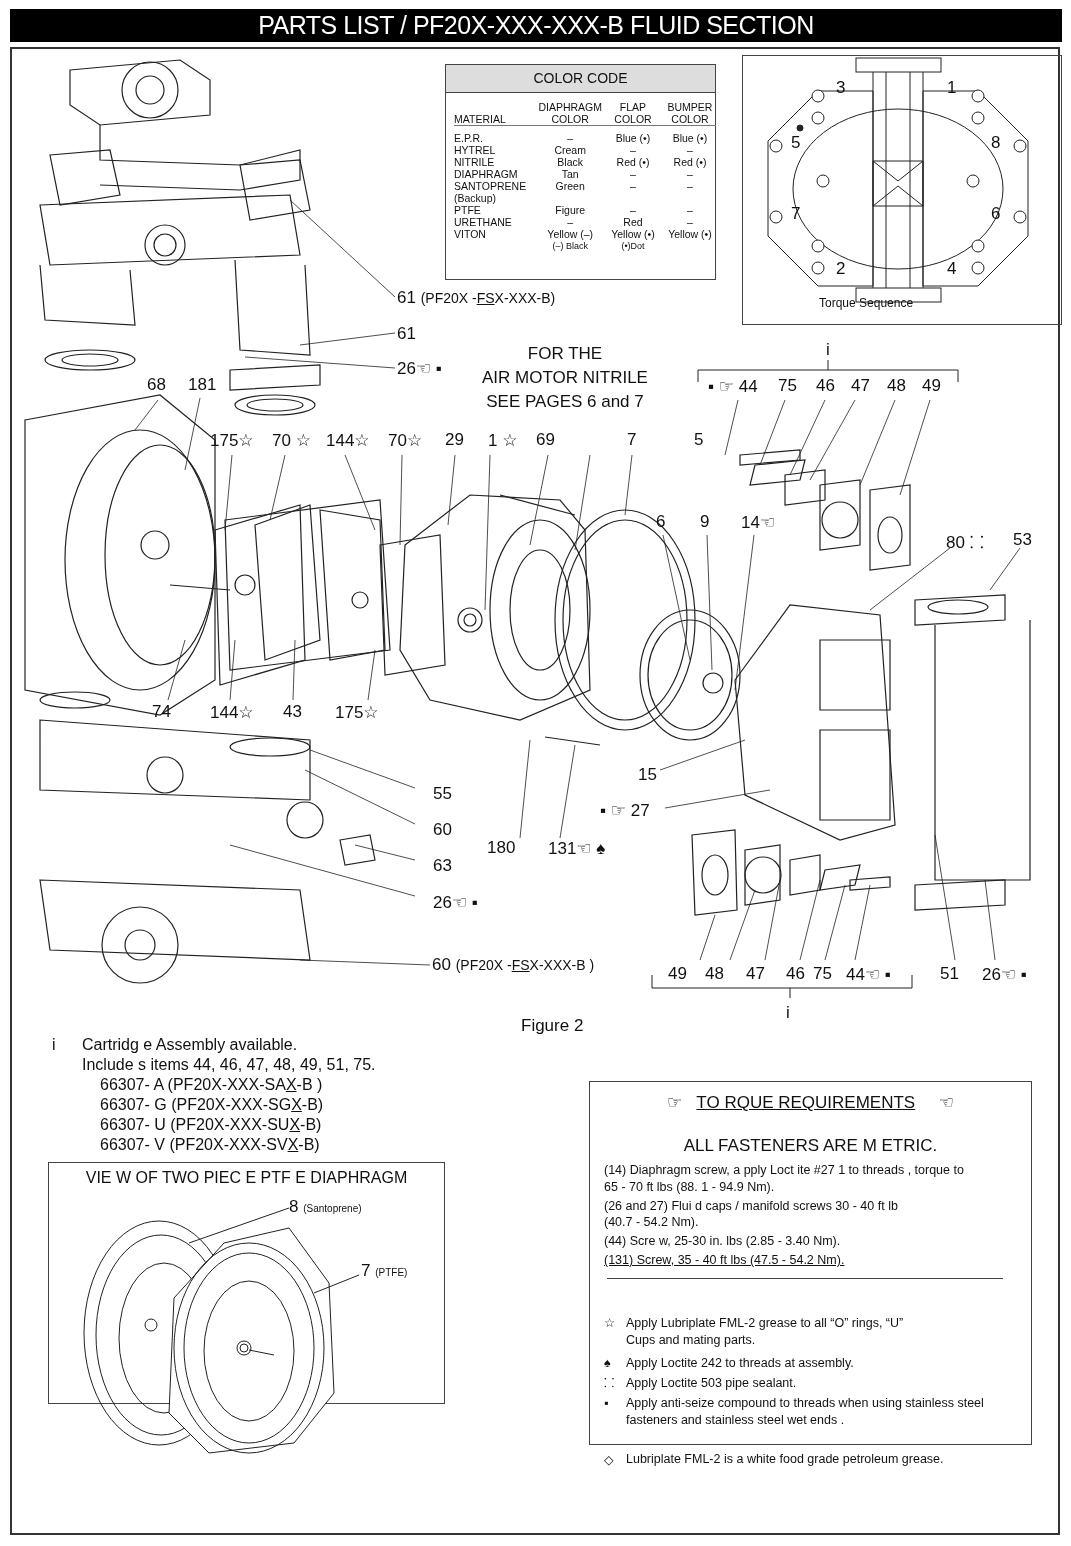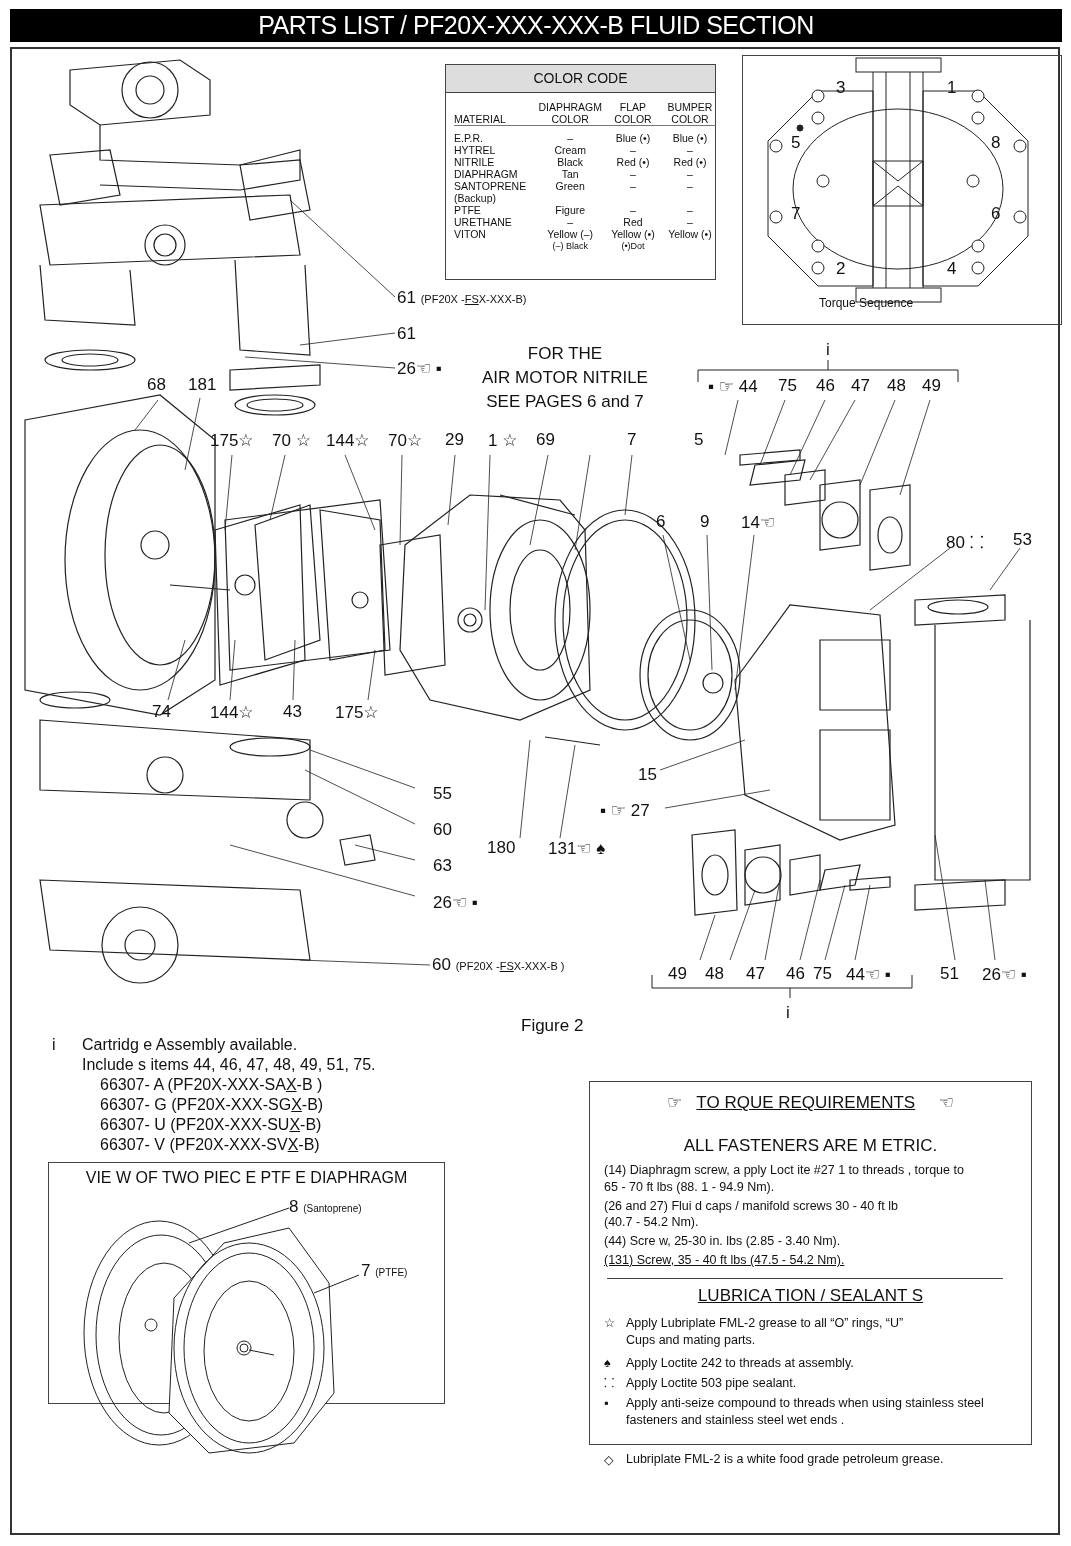--- a/index.html
+++ b/index.html
@@ -1,21 +1,21 @@
 <!DOCTYPE html>
 <html><head>
 <meta charset="utf-8">
 <style>
   html, body { margin:0; padding:0; background:#fff; }
   body { width:1071px; height:1546px; position:relative; font-family:"Liberation Sans", sans-serif; color:#111; overflow:hidden; }
   .abs { position:absolute; }
   .title-bar { left:10px; top:9px; width:1052px; height:33px; background:#000; color:#fff; text-align:center; font-size:25px; line-height:33px; letter-spacing:-0.5px; font-family:"Liberation Sans Narrow","Liberation Sans", sans-serif; }
   .frame { left:10px; top:47px; width:1050px; height:1488px; border:2px solid #333; box-sizing:border-box; }
   .callout { position:absolute; font-size:17px; white-space:nowrap; color:#111; }
-  .callout small { font-size:11px; }
+  .callout small { font-size:14px; }
   .u { text-decoration:underline; }
   svg.lines { position:absolute; left:0; top:0; }
   
   .cc { left:445px; top:64px; width:271px; height:216px; border:1.5px solid #444; box-sizing:border-box; }
   .cc-head { background:#ddd; border-bottom:1.5px solid #444; height:27px; text-align:center; font-size:14px; line-height:27px; }
   .cc table { border-collapse:collapse; font-size:10.5px; width:262px; margin-left:8px; }
   .cc th { font-weight:normal; text-align:center; vertical-align:bottom; line-height:12px; padding:0; }
   .cc th:first-child { text-align:left; }
   .cc td { padding:0; line-height:12px; text-align:center; }
   .cc td:first-child { text-align:left; }
@@ -411,21 +411,20 @@
     <span>☜</span>
   </div>
   <div class="tr-title" style="top:54px;">ALL FASTENERS   ARE M ETRIC.</div>
   <div class="tr-line" style="top:80px;">(14) Diaphragm  screw, a pply Loct ite #27 1 to threads , torque to</div>
   <div class="tr-line" style="top:97px;">65 - 70  ft lbs (88. 1 - 94.9 Nm).</div>
   <div class="tr-line" style="top:116px;">(26 and 27) Flui d caps / manifold  screws 30 - 40 ft lb</div>
   <div class="tr-line" style="top:132px;">(40.7 - 54.2 Nm).</div>
   <div class="tr-line" style="top:151px;">(44) Scre w, 25-30 in. lbs (2.85 - 3.40 Nm).</div>
   <div class="tr-line" style="top:170px;text-decoration:underline;">(131) Screw, 35 - 40 ft lbs (47.5  - 54.2 Nm).</div>
   <div style="position:absolute;left:17px;right:28px;top:196px;border-top:1.2px solid #444;"></div>
-  <div class="tr-title" style="top:204px;"><span class="u">LUBRICA TION  / SEALANT S</span></div>
   <div class="lub-item" style="top:233px;width:330px;">
       <span class="sym">☆</span>
       <span>Apply Lubriplate FML-2 grease to all “O” rings, “U” Cups and mating parts.</span>
     </div>
   <div class="lub-item" style="top:273px;">
       <span class="sym">♠</span>
       <span>Apply Loctite 242 to threads at assembly.</span>
     </div>
   <div class="lub-item" style="top:293px;">
       <span class="sym">⸬</span>

